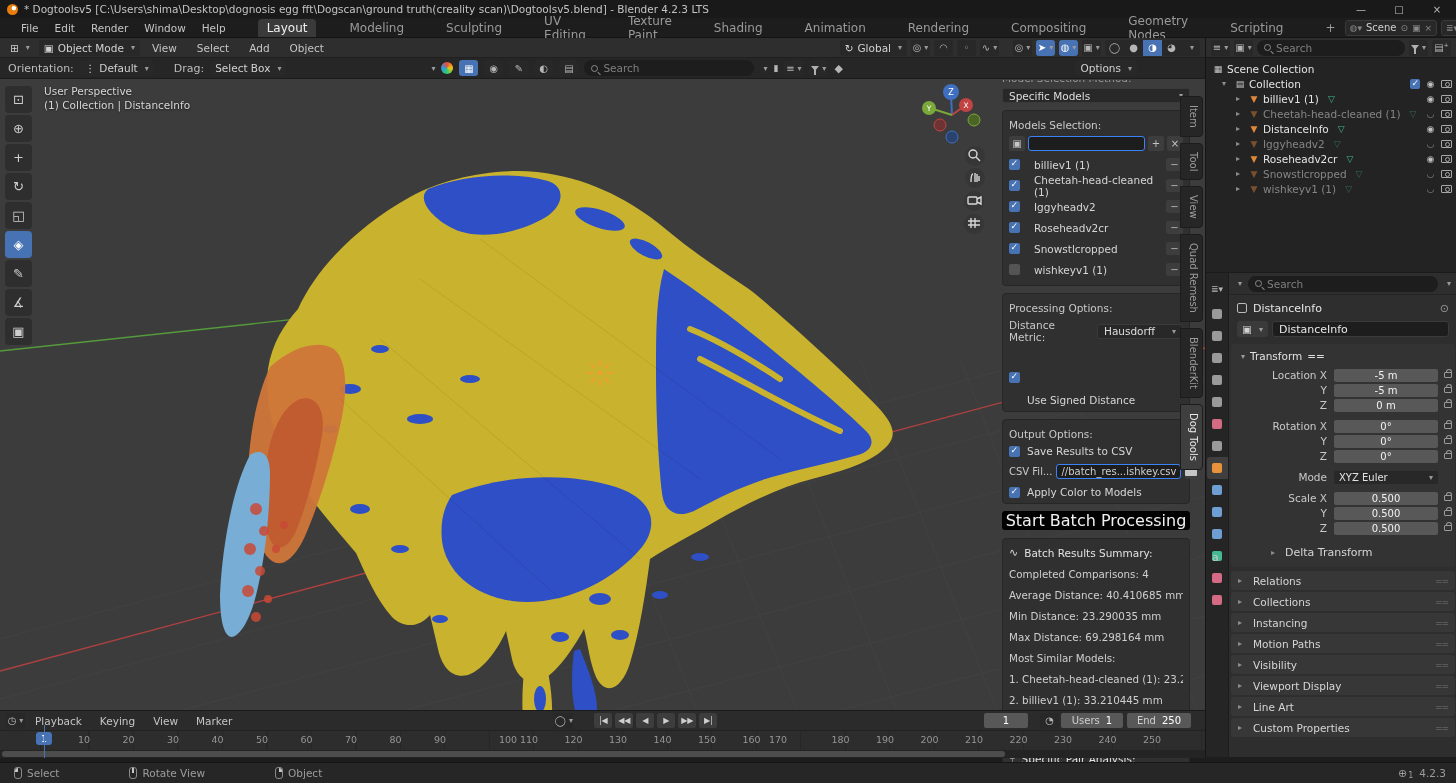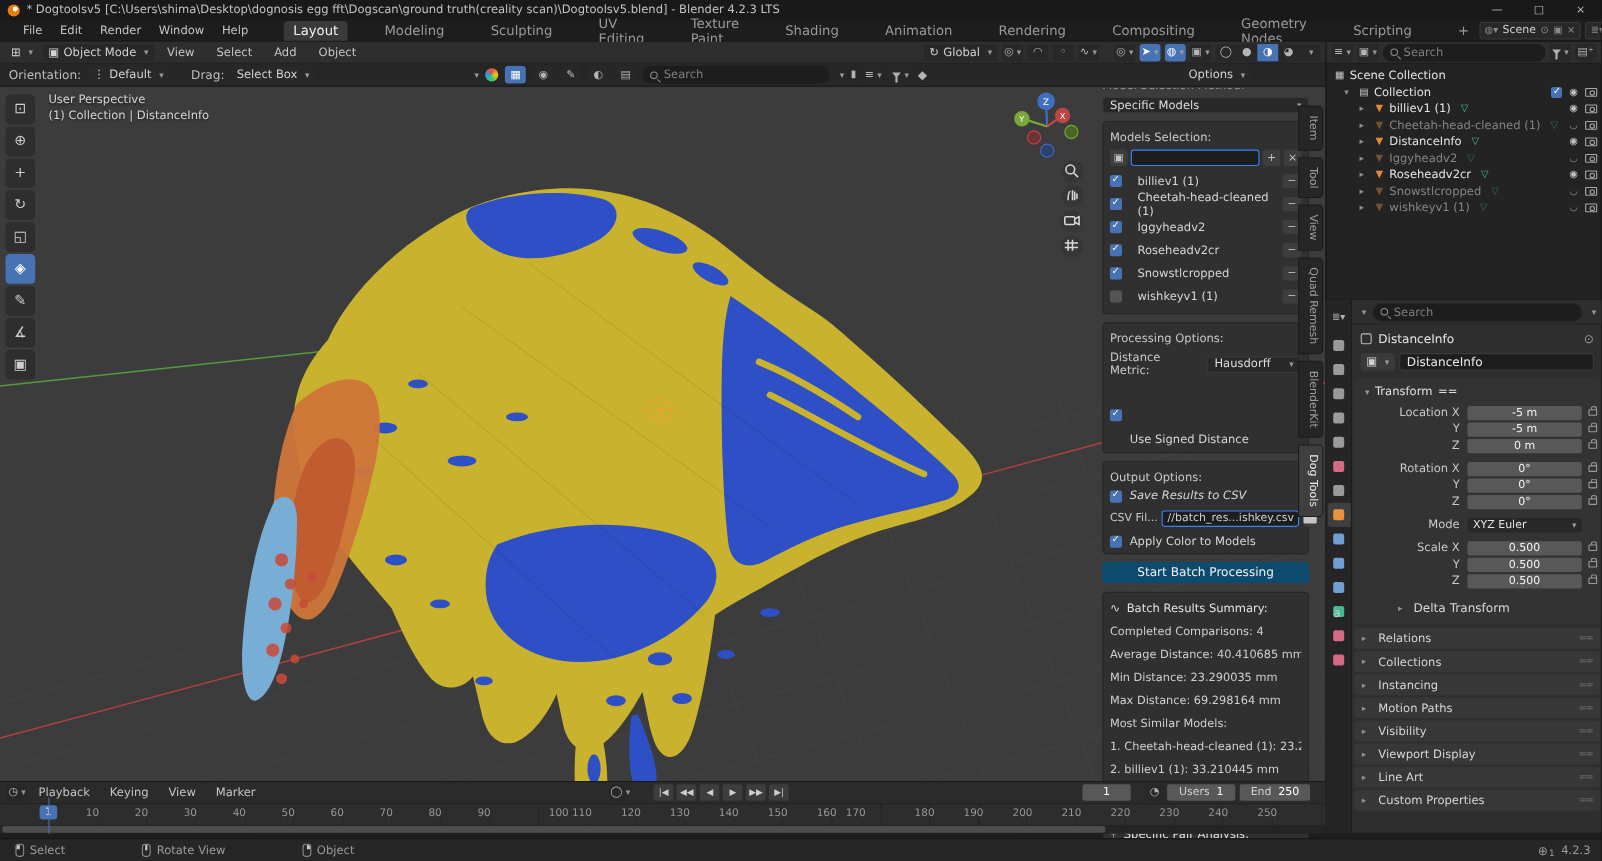--- a/index.html
+++ b/index.html
@@ -57,21 +57,21 @@
   .np-dd{height:15px;background:#282828;border:1px solid #3a3a3a;border-radius:3px;display:flex;align-items:center;padding:0 6px;color:#dedede;font-size:10.5px;margin-bottom:7px;}
   .np-dd .dd{margin-left:auto;}
   .cb{width:11px;height:11px;border-radius:2px;background:#545454;flex:none;position:relative;}
   .cb.checked{background:#4772b3;}
   .cb.checked::after{content:"✓";position:absolute;left:1.5px;top:-1px;color:#fff;font-size:9px;}
   .m-row{display:flex;align-items:center;height:21px;gap:8px;}
   .m-name{color:#d6d6d6;font-size:10.5px;flex:1;padding-left:6px;}
   .m-minus{width:17px;height:13px;background:#3d3d3d;border-radius:2px;color:#bbb;font-size:10px;display:flex;align-items:center;justify-content:center;}
   .np-field{height:15px;background:#1d1d1d;border:1px solid #3b82f6;border-radius:3px;display:flex;align-items:center;padding:0 4px;flex:1;color:#cfcfcf;font-size:10px;}
   .sq-btn{width:16px;height:15px;background:#3d3d3d;border-radius:2px;display:flex;align-items:center;justify-content:center;color:#c5c5c5;font-size:10px;}
-  .np-btn{height:19px;background:#0c4a6e;border-radius:3px;display:flex;align-items:center;justify-content:center;color:#f0f0f0;font-size:11px;margin-bottom:8px;}
+  .np-btn{height:19px;background:#000000;border-radius:3px;display:flex;align-items:center;justify-content:center;color:#f0f0f0;font-size:16px;margin-bottom:8px;}
   .res-line{color:#cfcfcf;font-size:10.3px;height:21px;display:flex;align-items:center;white-space:nowrap;overflow:hidden;}
   .folder{width:12px;height:8px;background:#c6c6c6;border-radius:1px;position:relative;}
   .folder::before{content:"";position:absolute;top:-2px;left:0;width:5px;height:2px;background:#c6c6c6;border-radius:1px 1px 0 0;}
   
   .side-tabs{left:1180px;top:58px;width:23px;display:flex;flex-direction:column;gap:6px;}
   .stab{writing-mode:vertical-rl;background:#262626;border:1px solid #1c1c1c;border-radius:0 4px 4px 0;color:#9c9c9c;font-size:10px;padding:8px 3px;text-align:center;}
   .stab.active{background:#3f3f3f;color:#e8e8e8;}
   
   .outliner{left:1205px;top:38px;width:251px;height:234px;background:#232323;border-left:1px solid #151515;}
   .ol-header{height:20px;background:#2e2e2e;display:flex;align-items:center;gap:4px;padding:0 5px;border-bottom:1px solid #1b1b1b;}
@@ -458,21 +458,21 @@
         </div>
         <div class="row" style="gap:7px;">
           <span class="cb checked"></span>
           <span style="color:#d6d6d6;font-size:10.5px;margin-top:45px;">Use Signed Distance</span>
         </div>
       </div>
       <div class="np-box">
         <div class="np-label">Output Options:</div>
         <div class="row" style="gap:7px;margin-bottom:7px;">
           <span class="cb checked"></span>
-          <span style="color:#d6d6d6;font-size:10.5px;font-style:italic;">Save Results to CSV</span>
+          <span style="color:#d6d6d6;font-size:10.5px;">Save Results to CSV</span>
         </div>
         <div class="row" style="gap:4px;margin-bottom:7px;">
           <span style="color:#c9c9c9;font-size:10px;white-space:nowrap;">CSV Fil...</span>
           <span class="np-field">//batch_res...ishkey.csv</span>
           <span class="sq-btn">
               <span class="folder"></span>
             </span>
         </div>
         <div class="row" style="gap:7px;">
           <span class="cb checked"></span>

